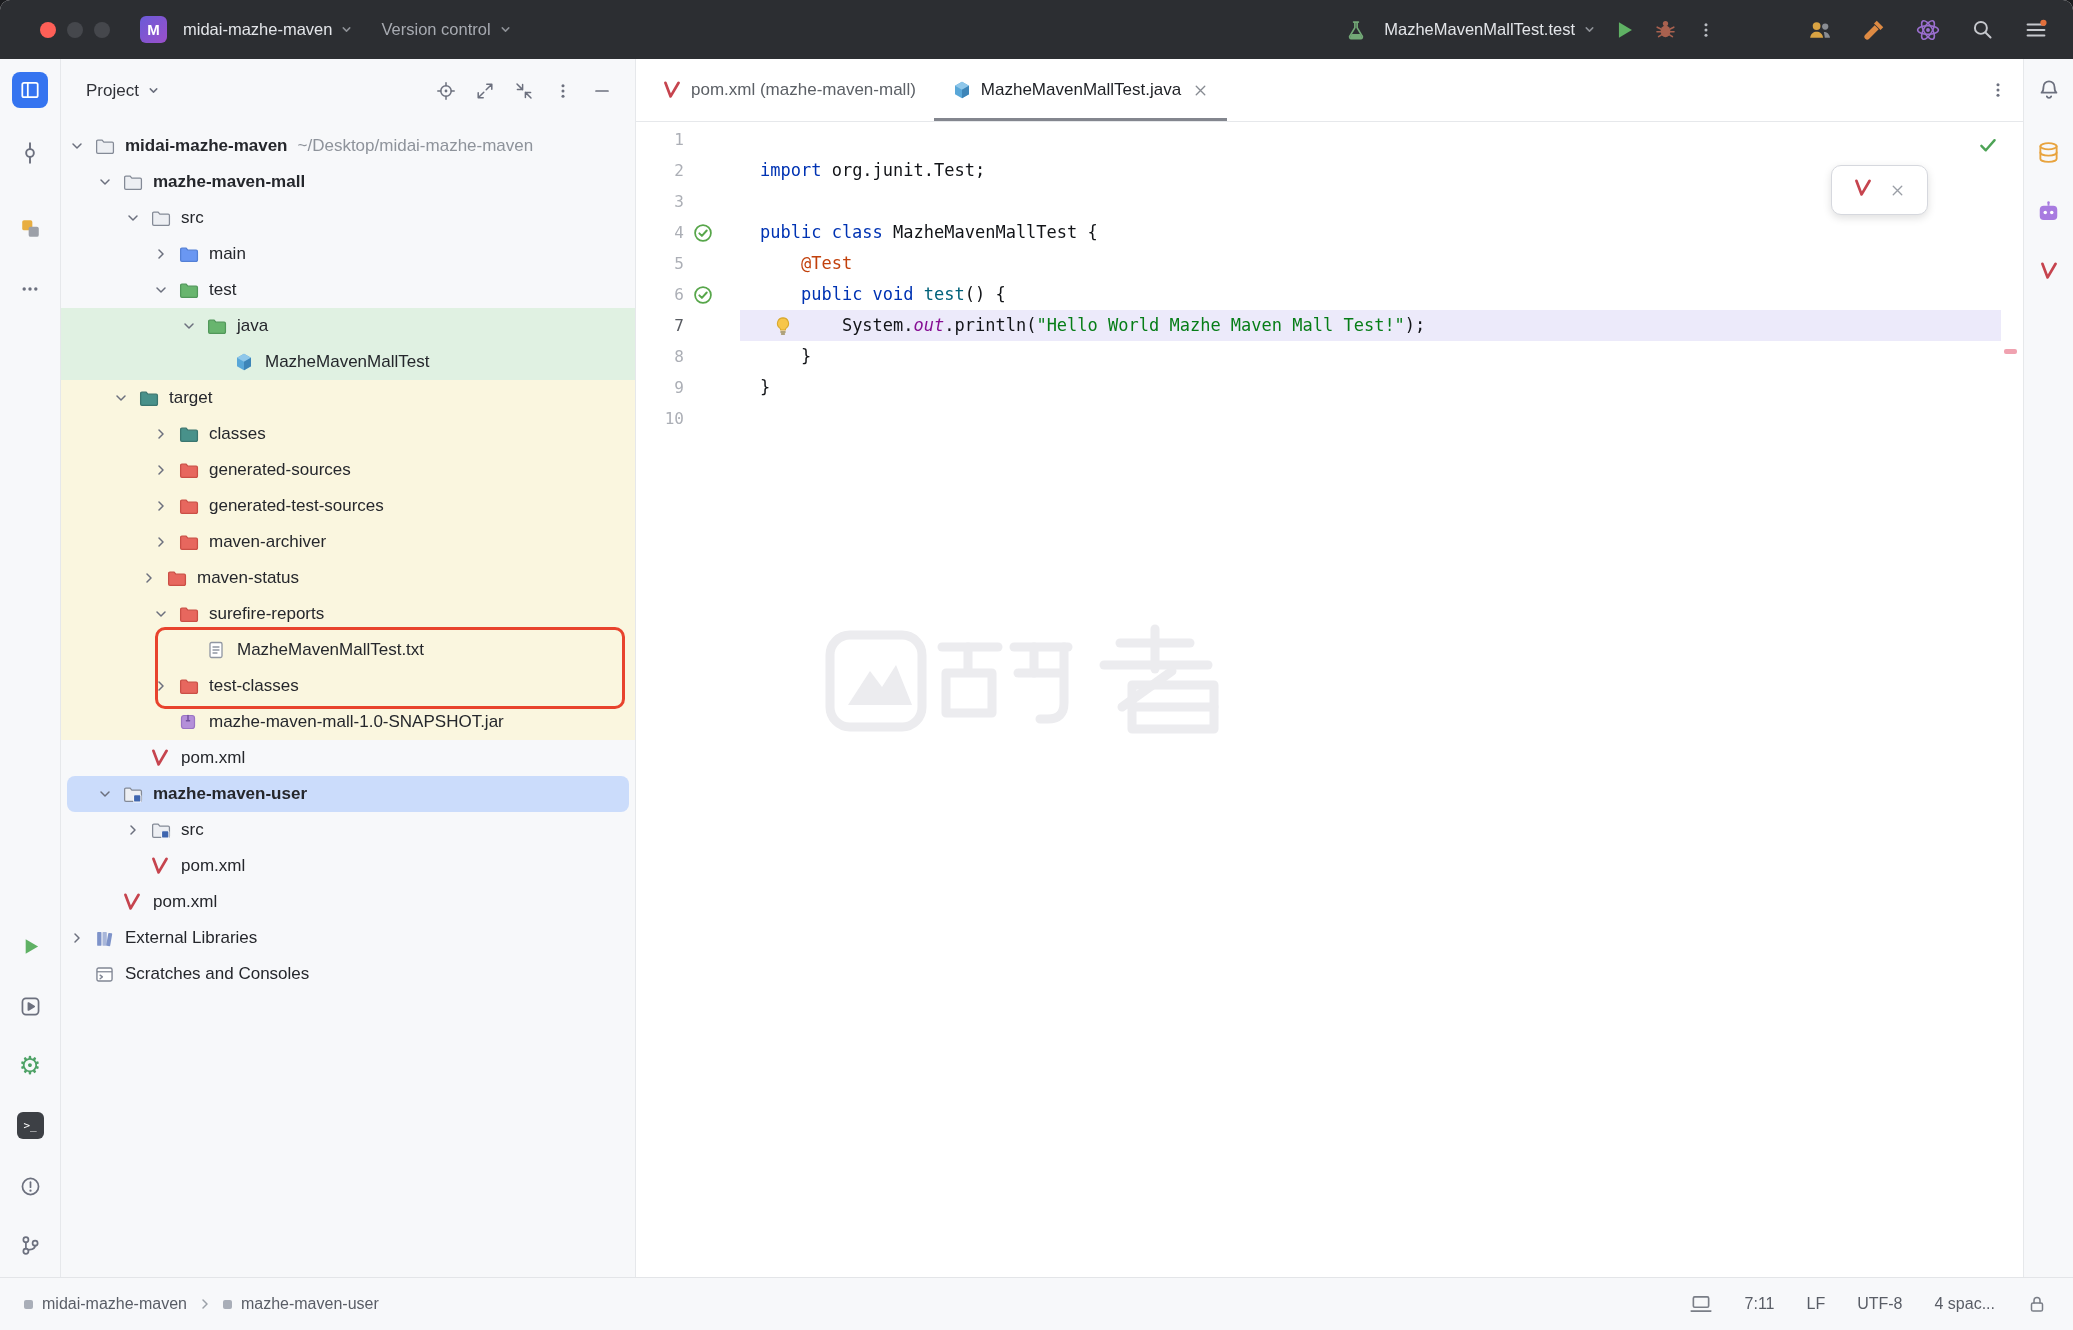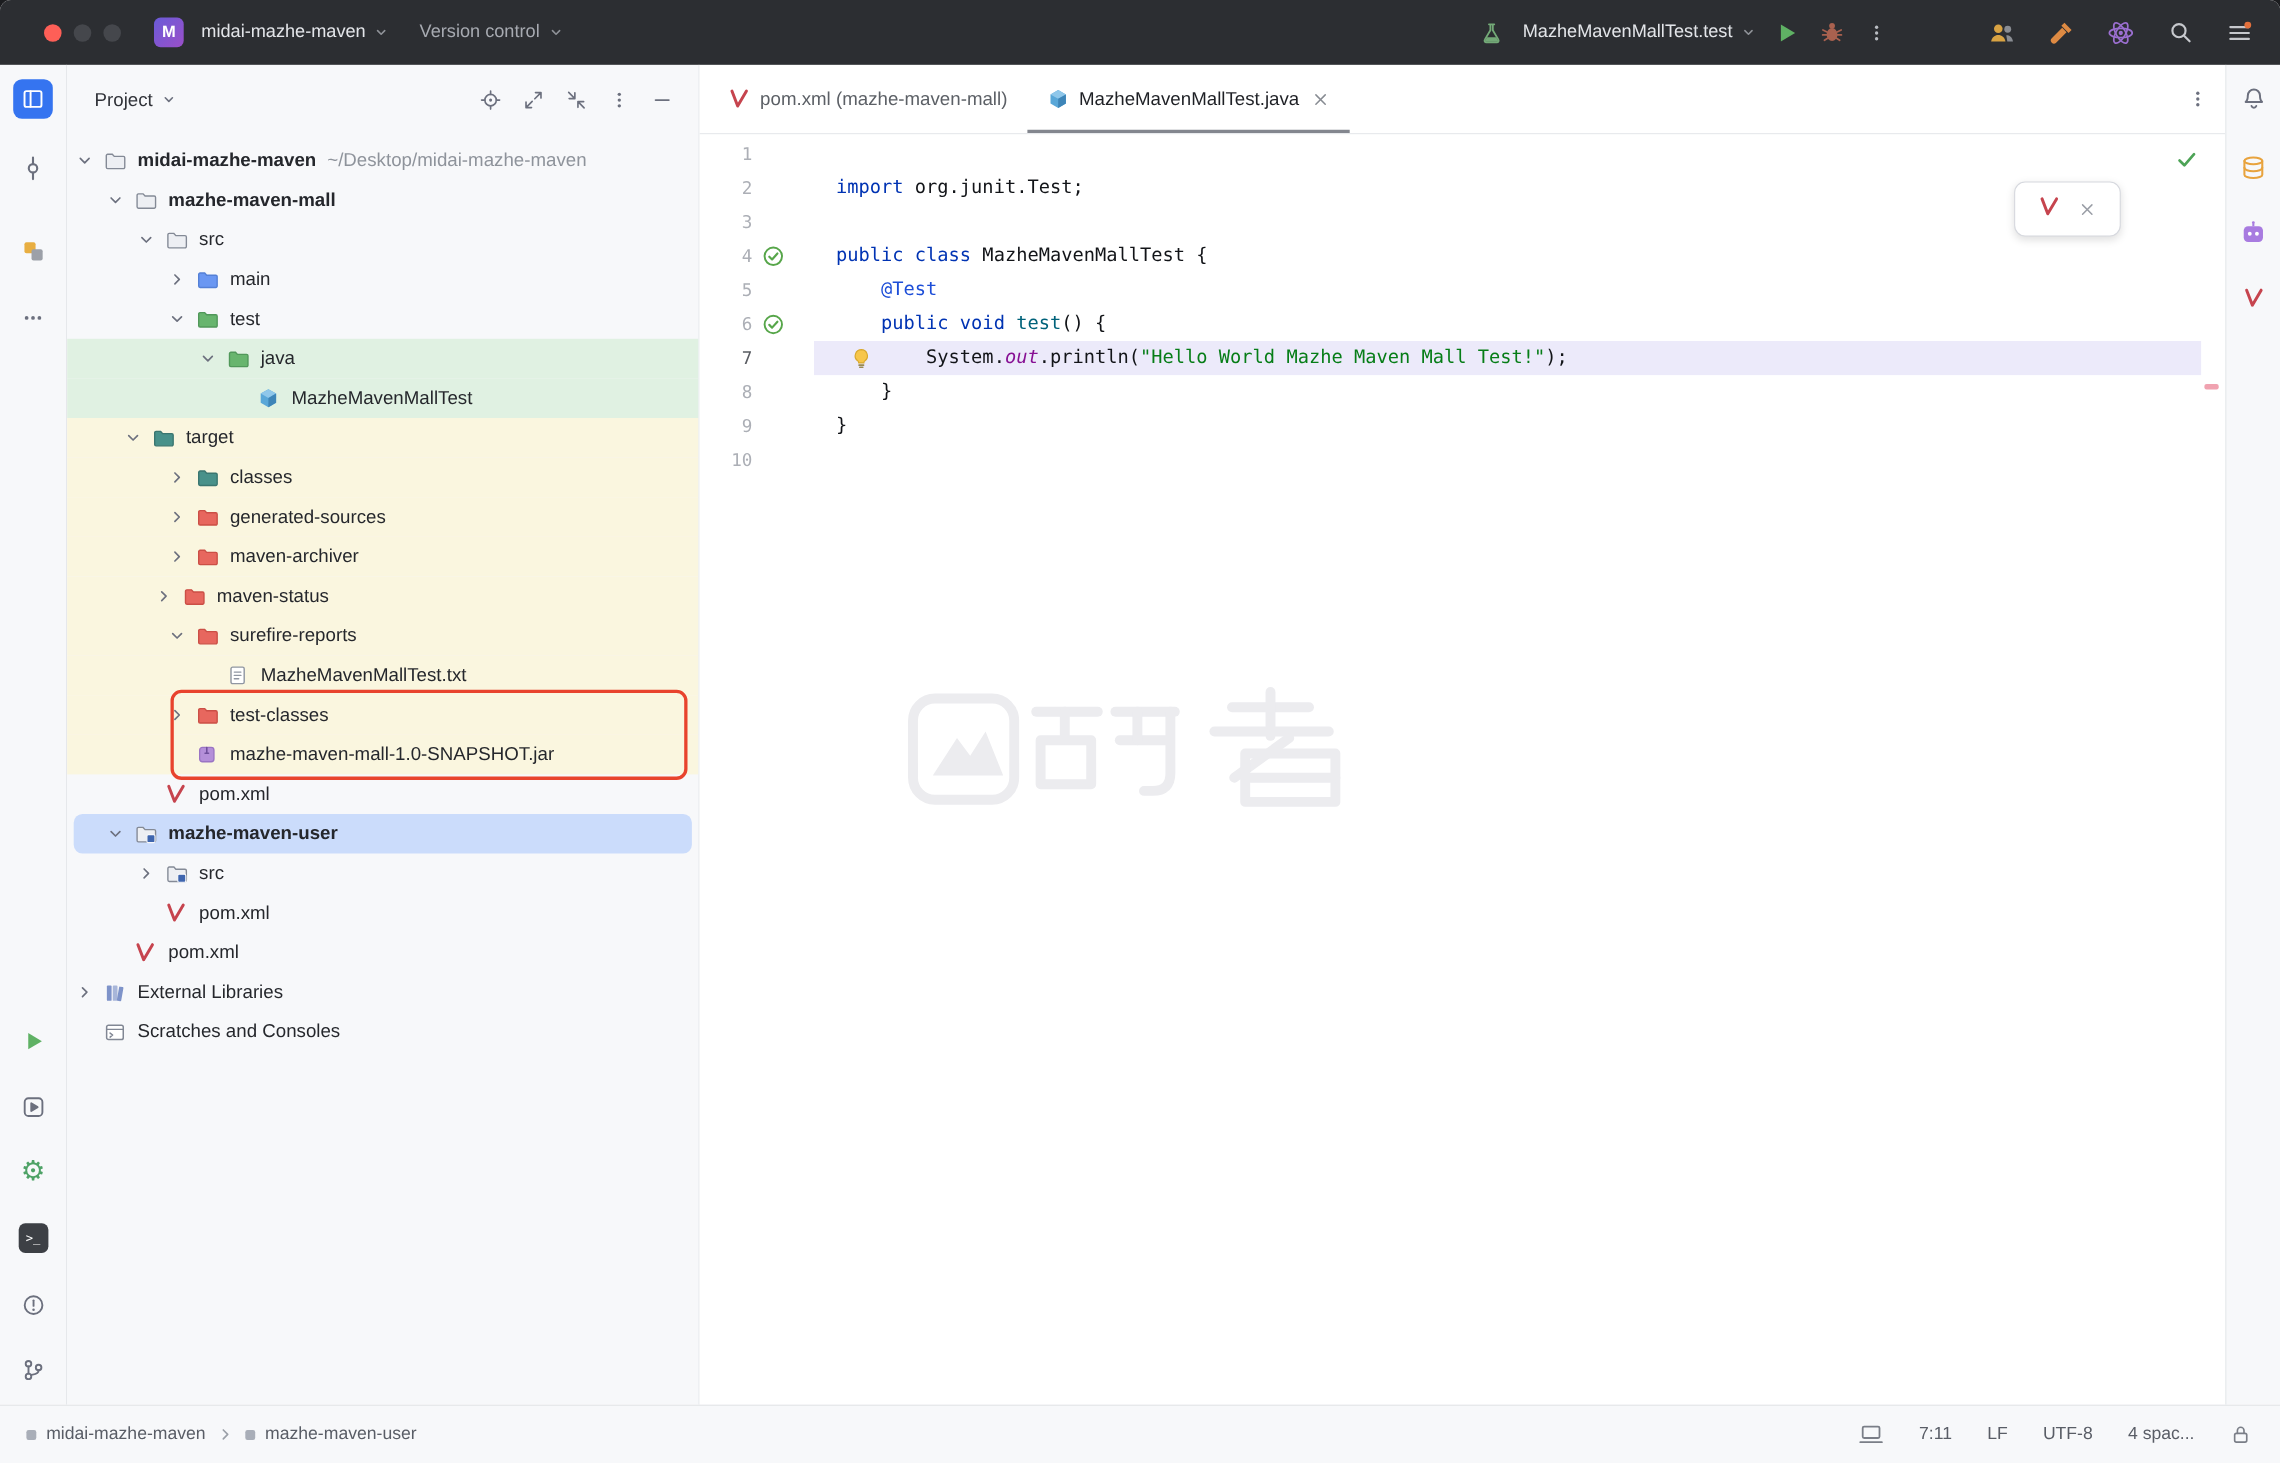--- a/index.html
+++ b/index.html
@@ -54,21 +54,21 @@
   .tabbar-kebab{margin-left:auto;align-self:center;margin-right:16px;color:#6C707E;display:flex;}
   .code-area{position:absolute;top:63px;left:0;right:0;bottom:0;overflow:hidden;}
   .code-lines{padding-top:2px;}
   .cline{height:31px;display:flex;align-items:center;position:relative;font-family:"DejaVu Sans Mono",monospace;font-size:17px;line-height:31px;white-space:pre;}
   .cline>*{position:relative;z-index:1;}
   .cline.current::before{content:"";position:absolute;left:104px;right:22px;top:0;bottom:0;background:#ECEAFA;z-index:0;}
   .ln{width:48px;text-align:right;color:#ACAFB6;font-size:16px;flex:none;}
   .cline.current .ln{color:#595C62;}
   .gut{width:22px;height:22px;margin-left:8px;flex:none;display:flex;align-items:center;justify-content:center;}
   .ltext{margin-left:46px;}
-  .c-kw{color:#0033B3;} .c-ann{color:#1d4ed8;margin-top:20px;} .c-mth{color:#00627A;}
+  .c-kw{color:#0033B3;} .c-ann{color:#c2410c;margin-top:20px;} .c-mth{color:#00627A;}
   .c-fld{color:#871094;font-style:italic;} .c-str{color:#067D17;} .c-pln{color:#121418;}
   .bulb{position:absolute;left:136px;top:50%;transform:translateY(-50%);width:22px;height:22px;z-index:2;}
   .watermark{position:absolute;left:184px;top:499px;pointer-events:none;}
   .float-widget{position:absolute;top:43px;right:95px;width:97px;height:50px;background:#fff;border:1px solid #D6D8DE;border-radius:10px;box-shadow:0 3px 8px rgba(0,0,0,.13);display:flex;align-items:center;justify-content:center;gap:12px;}
   .float-widget .fw-x{color:#9A9EA6;display:flex;}
   .inspect-ok{position:absolute;top:12px;right:24px;width:22px;height:22px;}
   .caret-mark{position:absolute;top:227px;right:6px;width:13px;height:5px;border-radius:2px;background:#F0A2B0;}
 
   
   .right-strip{width:50px;flex:none;background:#F7F8FA;border-left:1px solid #E6E8EB;position:relative;}
@@ -411,20 +411,33 @@
               <svg width="16" height="16" viewBox="0 0 16 16">
                 <path d="M6 4l4 4-4 4" fill="none" stroke="currentColor" stroke-linecap="round" stroke-linejoin="round" stroke-width="1.5"></path>
               </svg>
             </span>
             <span class="ticon">
               <svg width="21" height="21" viewBox="0 0 20 20">
                 <path d="M2.5 5.2a1.2 1.2 0 0 1 1.2-1.2h4l1.7 1.9h7.9a1.2 1.2 0 0 1 1.2 1.2v8.2a1.2 1.2 0 0 1-1.2 1.2H3.7a1.2 1.2 0 0 1-1.2-1.2z" fill="#E7675E" stroke="#CB4F46" stroke-width="1.2"></path>
               </svg>
             </span>
             <span class="tlabel">generated-sources</span>
+          </div>
+          <div class="trow bg-yellow" style="padding-left: 88px;">
+            <span class="chev">
+              <svg width="16" height="16" viewBox="0 0 16 16">
+                <path d="M6 4l4 4-4 4" fill="none" stroke="currentColor" stroke-linecap="round" stroke-linejoin="round" stroke-width="1.5"></path>
+              </svg>
+            </span>
+            <span class="ticon">
+              <svg width="21" height="21" viewBox="0 0 20 20">
+                <path d="M2.5 5.2a1.2 1.2 0 0 1 1.2-1.2h4l1.7 1.9h7.9a1.2 1.2 0 0 1 1.2 1.2v8.2a1.2 1.2 0 0 1-1.2 1.2H3.7a1.2 1.2 0 0 1-1.2-1.2z" fill="#E7675E" stroke="#CB4F46" stroke-width="1.2"></path>
+              </svg>
+            </span>
+            <span class="tlabel">generated-test-sources</span>
           </div>
           <div class="trow bg-yellow" style="padding-left: 88px;">
             <span class="chev">
               <svg width="16" height="16" viewBox="0 0 16 16">
                 <path d="M6 4l4 4-4 4" fill="none" stroke="currentColor" stroke-linecap="round" stroke-linejoin="round" stroke-width="1.5"></path>
               </svg>
             </span>
             <span class="ticon">
               <svg width="21" height="21" viewBox="0 0 20 20">
                 <path d="M2.5 5.2a1.2 1.2 0 0 1 1.2-1.2h4l1.7 1.9h7.9a1.2 1.2 0 0 1 1.2 1.2v8.2a1.2 1.2 0 0 1-1.2 1.2H3.7a1.2 1.2 0 0 1-1.2-1.2z" fill="#E7675E" stroke="#CB4F46" stroke-width="1.2"></path>

